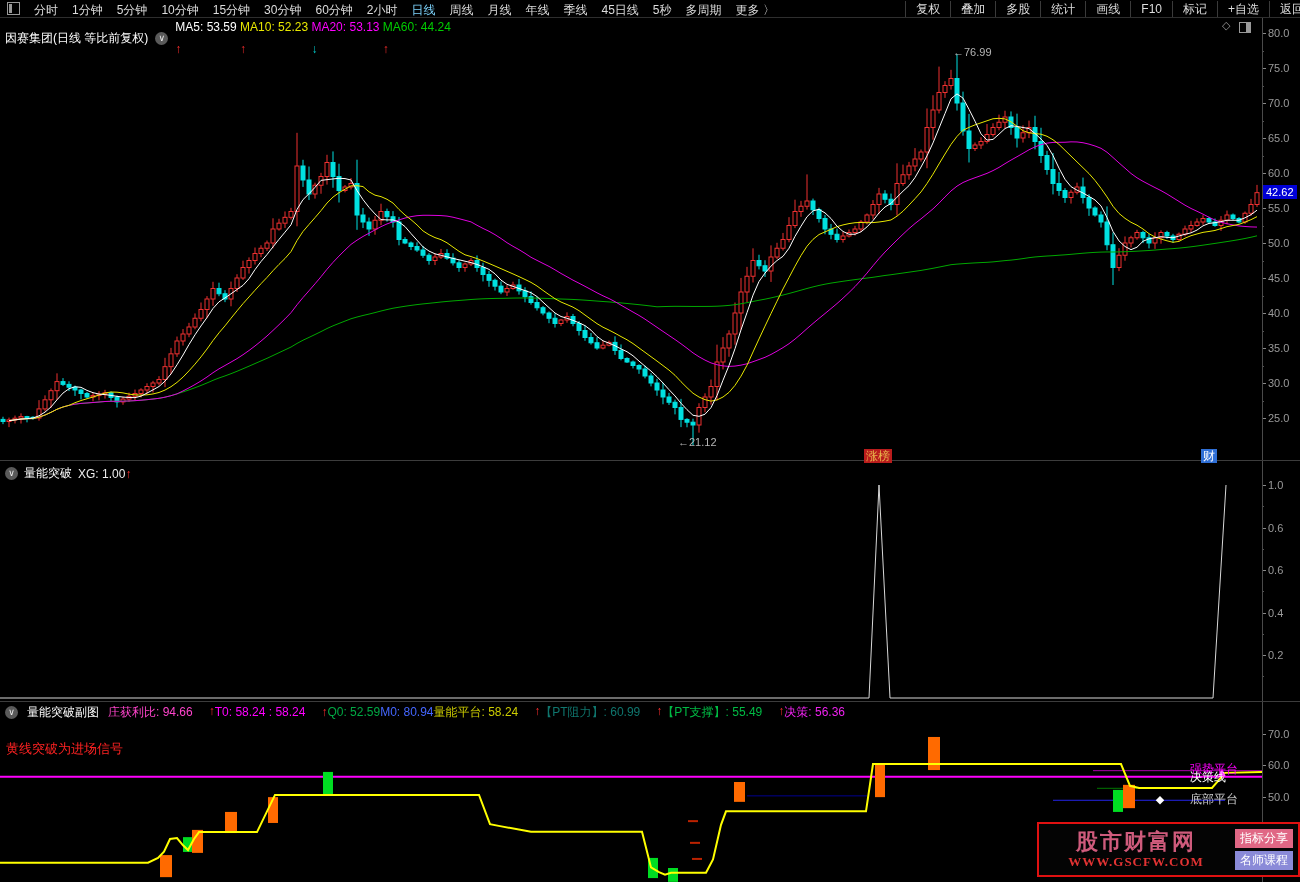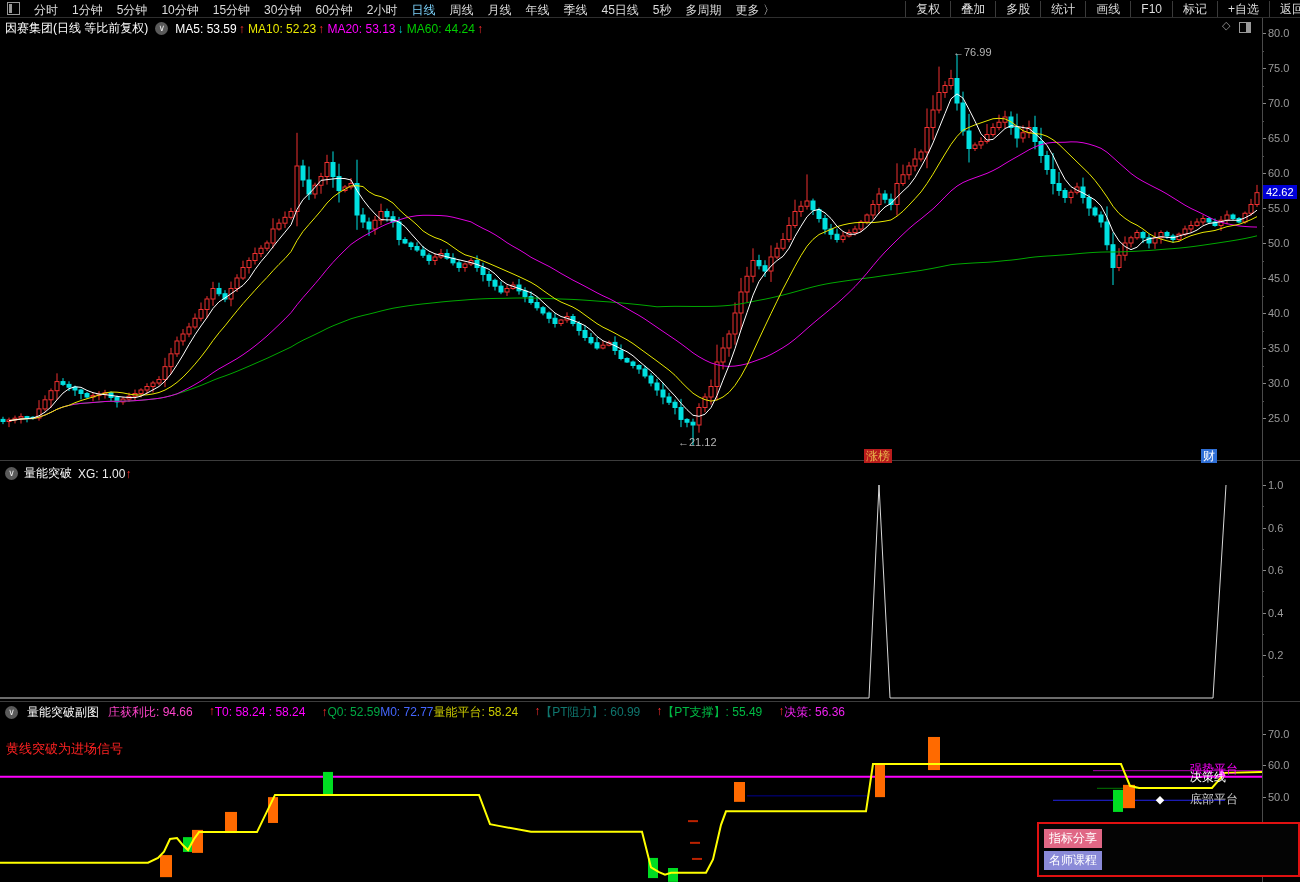--- a/index.html
+++ b/index.html
@@ -22,21 +22,21 @@
                  font-size:9px;line-height:12px;text-align:center;flex:none;}
   .up-arrow{color:#ff2d2d;}
   .down-arrow{color:#00cccc;}
   .panel-divider{position:absolute;left:0;width:1300px;height:1px;background:#3c3c3c;z-index:4;}
   #axis-vline{position:absolute;left:1262px;top:18px;width:1px;height:864px;background:#4a4a4a;z-index:3;}
   
   #main{position:absolute;left:0;top:18px;width:1300px;height:442px;}
   #main-svg{position:absolute;left:0;top:0;}
   #title-row{position:absolute;left:5px;top:2px;display:flex;align-items:center;gap:7px;
              font-size:12px;z-index:6;white-space:nowrap;}
-  .ma-item{display:inline-flex;gap:2px;}
+  .ma-item{display:inline-flex;gap:8px;flex-direction:column;}
   #price-tag{position:absolute;left:1263px;top:185px;background:#0000d6;color:#fff;
              font-size:11px;padding:1px 3px;z-index:5;}
   .annot{position:absolute;color:#b5b5b5;font-size:11px;z-index:5;white-space:nowrap;}
   .float-badge{position:absolute;font-size:12px;line-height:14px;padding:0 2px;z-index:7;white-space:nowrap;}
   #icon-diamond{position:absolute;left:1222px;top:19px;color:#999;font-size:11px;z-index:6;}
   #icon-window{position:absolute;left:1239px;top:22px;width:10px;height:9px;border:1px solid #999;z-index:6;}
   #icon-window::after{content:"";position:absolute;right:0;top:0;bottom:0;width:4px;background:#999;}
   
   #xg{position:absolute;left:0;top:461px;width:1300px;height:240px;}
   #xg-header{position:absolute;left:5px;top:4px;display:flex;align-items:center;gap:6px;font-size:12px;z-index:6;}
@@ -580,21 +580,21 @@
     <span style="color:#fff;">量能突破副图</span>
     <span id="sub-stats"><span class="stat-item">
           <span style="color:#ff44cc">庄获利比: 94.66</span>
           <span class="up-arrow">↑</span>
         </span><span class="stat-item">
           <span style="color:#ff00ff">T0: 58.24 : 58.24</span>
           <span class="up-arrow">↑</span>
         </span><span class="stat-item">
           <span style="color:#00aa44">Q0: 52.59</span>
         </span><span class="stat-item">
-          <span style="color:#4466ff">M0: 72.77</span>
+          <span style="color:#4466ff">M0: 80.94</span>
         </span><span class="stat-item">
           <span style="color:#cccc00">量能平台: 58.24</span>
           <span class="up-arrow">↑</span>
         </span><span class="stat-item">
           <span style="color:#0f766e">【PT阻力】: 60.99</span>
           <span class="up-arrow">↑</span>
         </span><span class="stat-item">
           <span style="color:#00bb44">【PT支撑】: 55.49</span>
           <span class="up-arrow">↑</span>
         </span><span class="stat-item">
@@ -663,17 +663,21 @@
     <div class="tickmaj" style="top: 796.5px;"></div>
   </div>
 <div id="overlay-layer">
     <div class="annot" style="left: 953px; top: 46px;">←76.99</div>
     <div class="annot" style="left: 678px; top: 436px;">←21.12</div>
     <div class="float-badge" style="left: 864px; top: 449px; background: #b91c1c; color: rgb(232, 178, 74);">涨榜</div>
     <div class="float-badge" style="left: 1201px; top: 449px; background: rgb(47, 111, 214); color: rgb(255, 255, 255);">财</div>
   </div>
 
 <div id="watermark">
+  <div id="wm-left">
+    <div id="wm-title">股市财富网</div>
+    <div id="wm-url">WWW.GSCFW.COM</div>
+  </div>
   <div>
     <span class="wm-badge" style="background:#e06785;">指标分享</span>
     <span class="wm-badge" style="background:#8a8ad8;">名师课程</span>
   </div>
 </div>
 
 </body></html>

